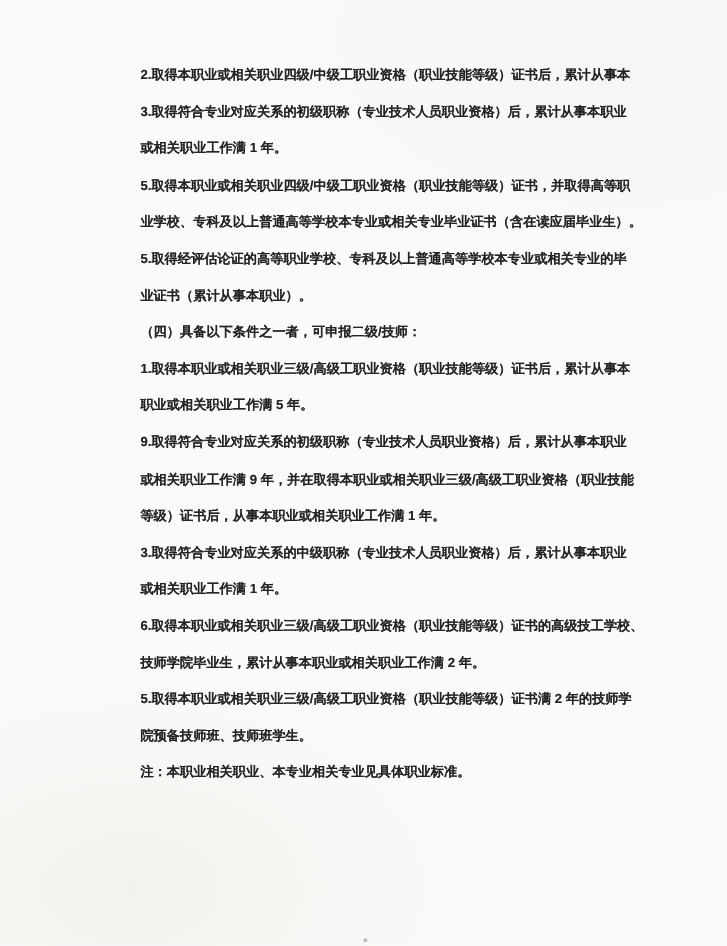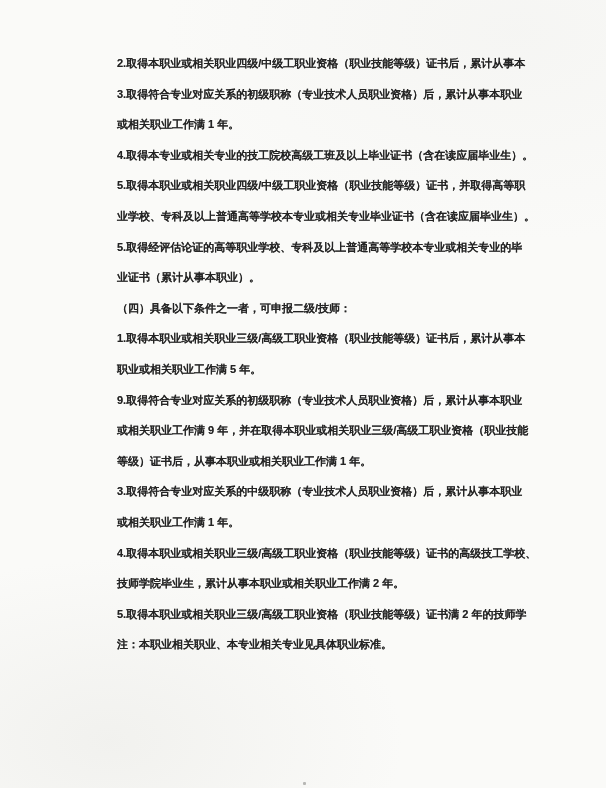--- a/index.html
+++ b/index.html
@@ -48,32 +48,32 @@
   }
 </style>
 </head>
 <body>
 
 <div class="page">
   <div class="text-block">
     <div class="line">2.取得本职业或相关职业四级/中级工职业资格（职业技能等级）证书后，累计从事本</div>
     <div class="line">3.取得符合专业对应关系的初级职称（专业技术人员职业资格）后，累计从事本职业</div>
     <div class="line">或相关职业工作满 1 年。</div>
-    <div class="line">4.取得本专业或相关专业的技工院校高级工班及以上毕业证书（含在读应届毕业生）。</div>
     <div class="line">5.取得本职业或相关职业四级/中级工职业资格（职业技能等级）证书，并取得高等职</div>
     <div class="line">业学校、专科及以上普通高等学校本专业或相关专业毕业证书（含在读应届毕业生）。</div>
     <div class="line">5.取得经评估论证的高等职业学校、专科及以上普通高等学校本专业或相关专业的毕</div>
     <div class="line">业证书（累计从事本职业）。</div>
     <div class="line">（四）具备以下条件之一者，可申报二级/技师：</div>
     <div class="line">1.取得本职业或相关职业三级/高级工职业资格（职业技能等级）证书后，累计从事本</div>
     <div class="line">职业或相关职业工作满 5 年。</div>
     <div class="line">9.取得符合专业对应关系的初级职称（专业技术人员职业资格）后，累计从事本职业</div>
     <div class="line">或相关职业工作满 9 年，并在取得本职业或相关职业三级/高级工职业资格（职业技能</div>
     <div class="line">等级）证书后，从事本职业或相关职业工作满 1 年。</div>
     <div class="line">3.取得符合专业对应关系的中级职称（专业技术人员职业资格）后，累计从事本职业</div>
     <div class="line">或相关职业工作满 1 年。</div>
-    <div class="line">4.取得本职业或相关职业三级/高级工职业资格（职业技能等级）证书的高级技工学校、</div>
+    <div class="line">6.取得本职业或相关职业三级/高级工职业资格（职业技能等级）证书的高级技工学校、</div>
     <div class="line">技师学院毕业生，累计从事本职业或相关职业工作满 2 年。</div>
     <div class="line">5.取得本职业或相关职业三级/高级工职业资格（职业技能等级）证书满 2 年的技师学</div>
+    <div class="line">院预备技师班、技师班学生。</div>
     <div class="line">注：本职业相关职业、本专业相关专业见具体职业标准。</div>
   </div>
   <div class="speck"></div>
 </div>
 
 </body></html>

